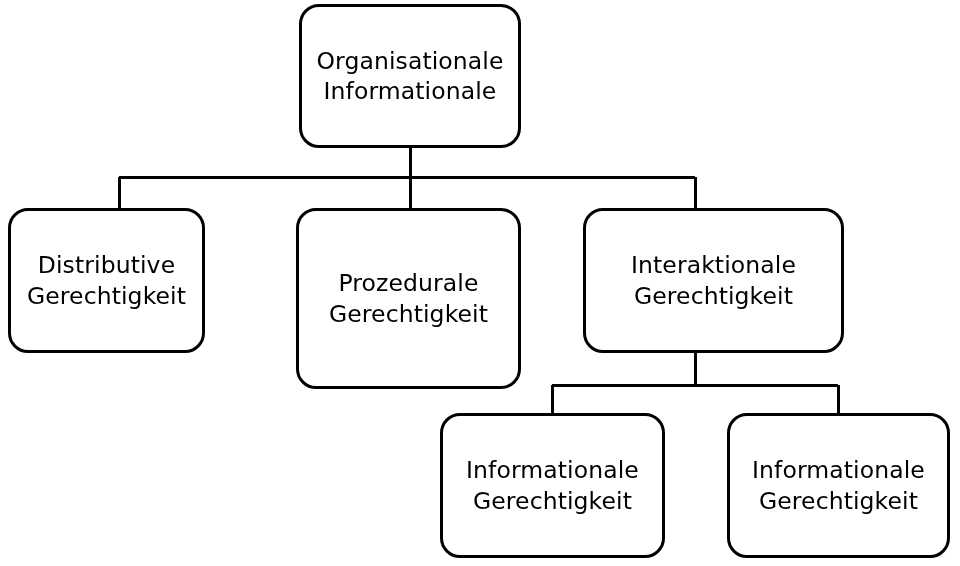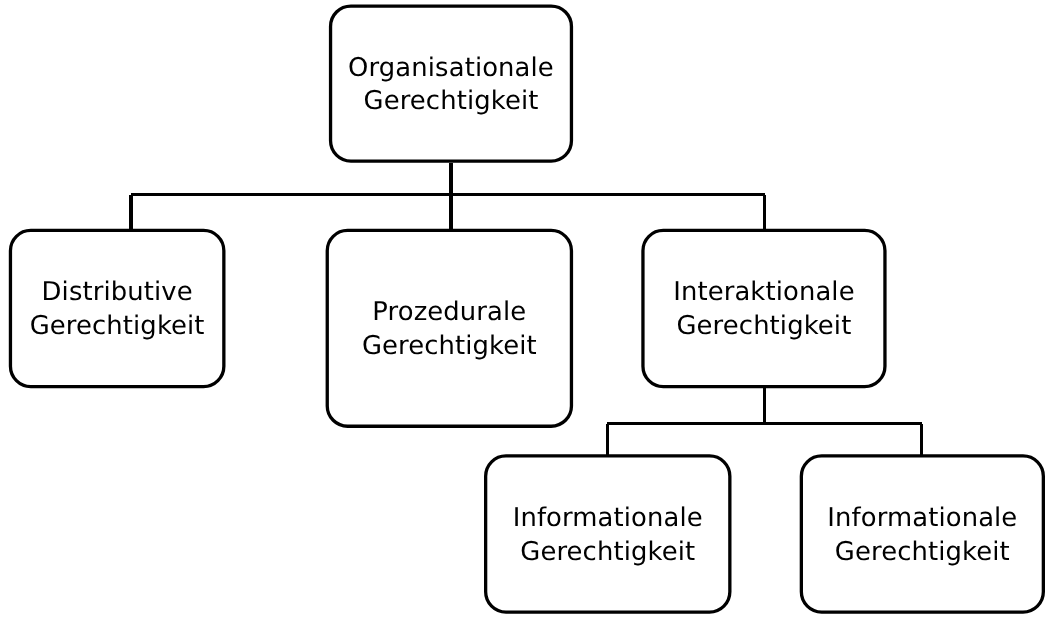--- a/index.html
+++ b/index.html
@@ -58,21 +58,21 @@
   }
   #node-prozedurale {
     left: 296px;
     top: 208px;
     width: 225px;
     height: 181px;
   }
   #node-interaktionale {
     left: 583px;
     top: 208px;
-    width: 223px;
+    width: 261px;
     height: 145px;
   }
   
   #node-interpersonale {
     left: 440px;
     top: 413px;
     width: 225px;
     height: 145px;
   }
   #node-informationale {
@@ -102,21 +102,21 @@
 
       <line x1="552" y1="385" x2="838" y2="385"></line>
 
       <line x1="552" y1="385" x2="552" y2="414"></line>
       <line x1="838" y1="385" x2="838" y2="414"></line>
     </g>
   </svg>
 
   <div class="node-box" id="node-root">
     <span class="node-label">Organisationale
-Gerechtigkeit</span>
+Informationale</span>
   </div>
 
   <div class="node-box" id="node-distributive">
     <span class="node-label">Distributive
 Gerechtigkeit</span>
   </div>
 
   <div class="node-box" id="node-prozedurale">
     <span class="node-label">Prozedurale
 Gerechtigkeit</span>

